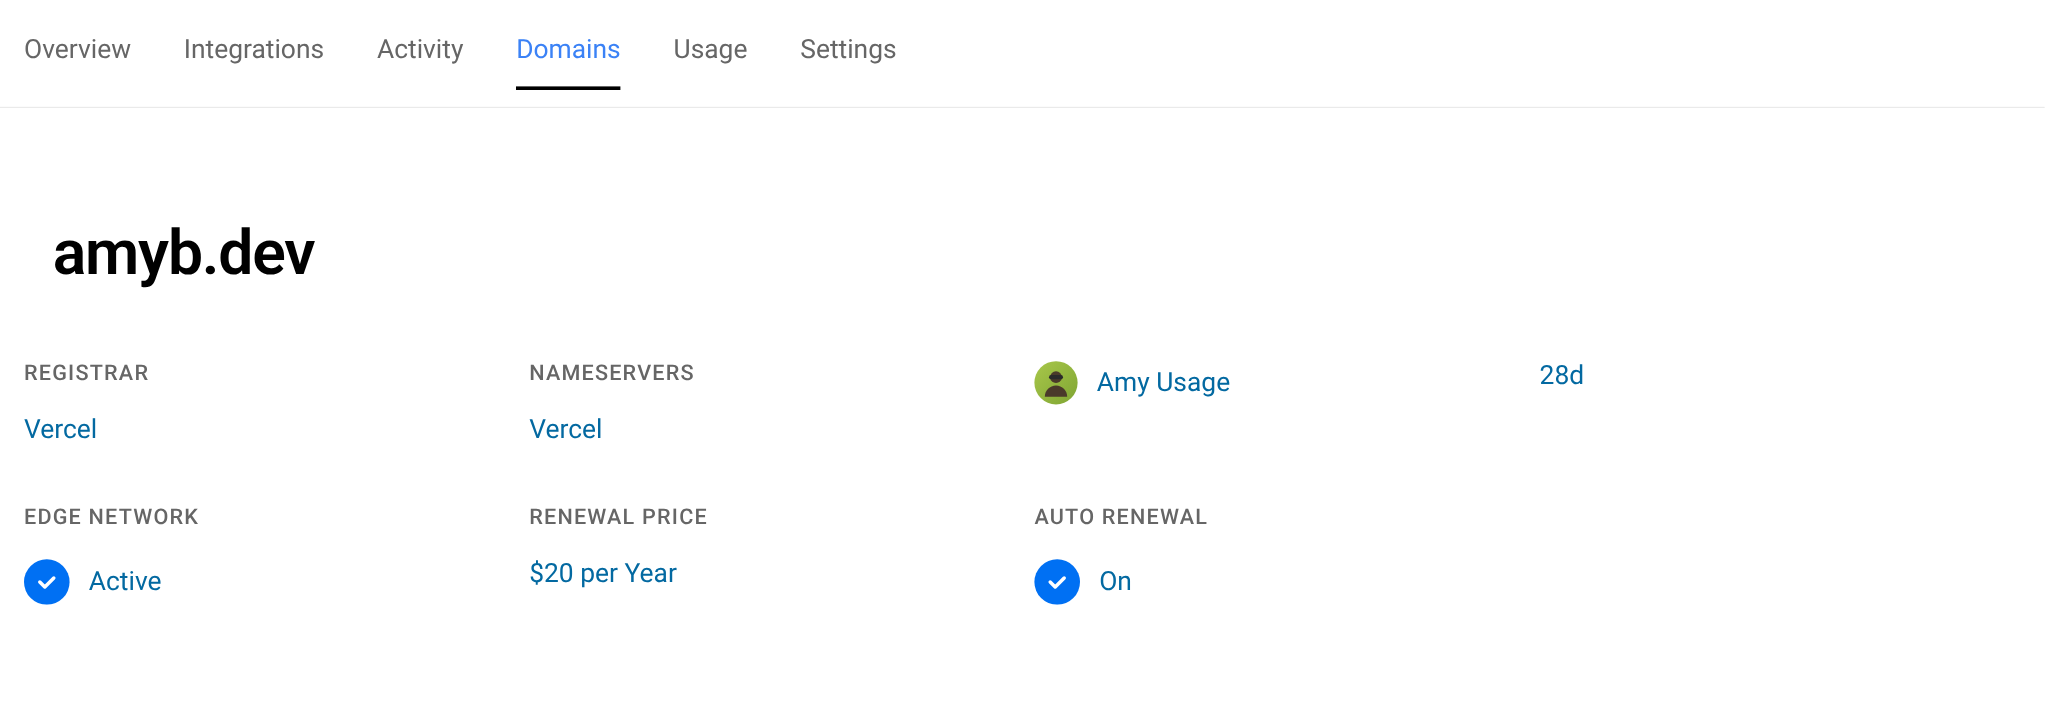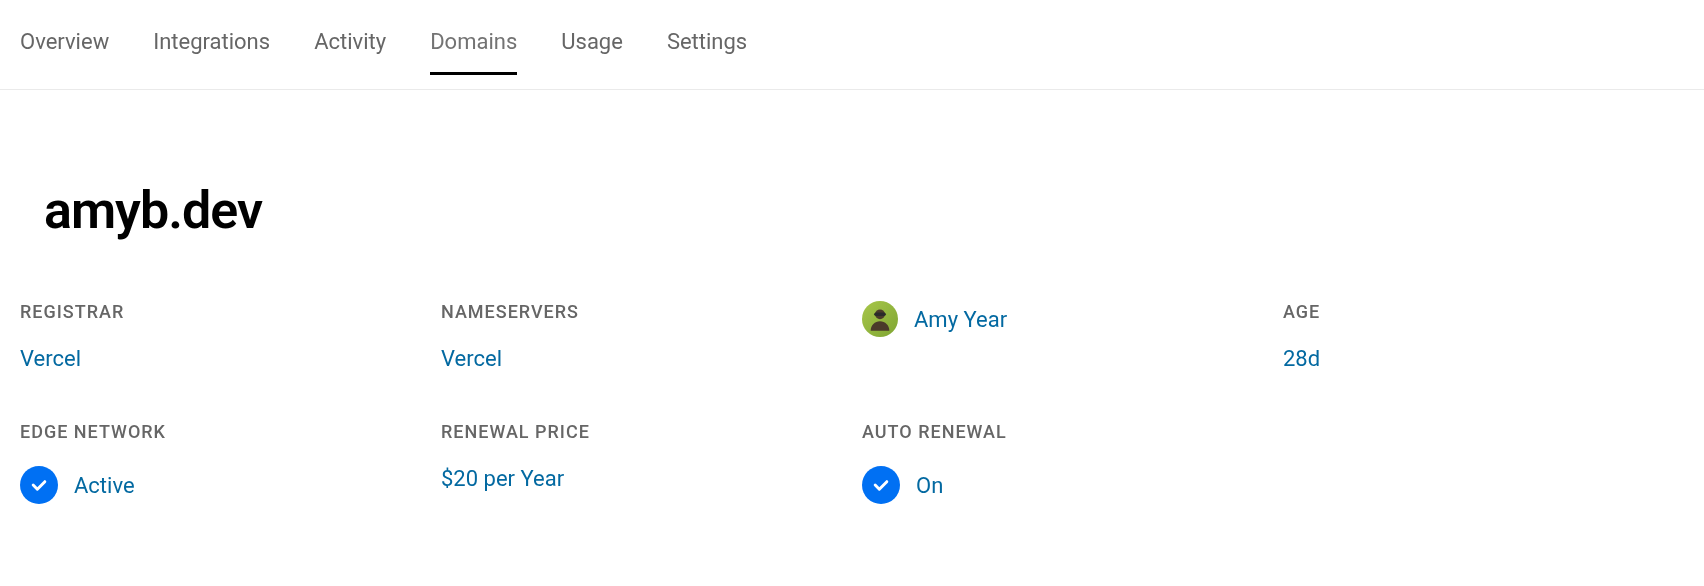--- a/index.html
+++ b/index.html
@@ -20,21 +20,21 @@
     }
     .tab {
       padding: 14px 0 18px 0;
       font-size: 22px;
       color: #666;
       cursor: pointer;
       border-bottom: 3px solid transparent;
       margin-bottom: -1px;
     }
     .tab.active {
-      color: #737373;
+      color: #3b82f6;
       border-bottom: 3px solid #000;
     }
     .content {
       padding: 0 20px;
     }
     .page-title {
       font-size: 52px;
       font-weight: 600;
       letter-spacing: -1px;
       margin-top: 90px;
@@ -142,26 +142,25 @@
 
     <div class="info-item">
       <div class="info-value">
         <span class="avatar">
           <svg viewBox="0 0 24 24" fill="none">
             <circle cx="12" cy="8" r="4.2" fill="#4a3a2a"></circle>
             <path d="M4 22c0-4.4 3.6-8 8-8s8 3.6 8 8" fill="#4a3a2a"></path>
             <rect x="7" y="6.5" width="10" height="3" rx="1.5" fill="#2a2a2a"></rect>
           </svg>
         </span>
-        <span>Amy Year</span>
+        <span>Amy Usage</span>
       </div>
     </div>
 
     <div class="info-item">
-      <div class="info-label">AGE</div>
       <div class="info-value">28d</div>
     </div>
 
     <div class="info-item">
       <div class="info-label">EDGE NETWORK</div>
       <div class="info-value">
         <span class="check-circle">
           <svg viewBox="0 0 24 24" fill="none" stroke="white" stroke-width="3.5" stroke-linecap="round" stroke-linejoin="round">
             <polyline points="5 12 10 17 19 8"></polyline>
           </svg>

